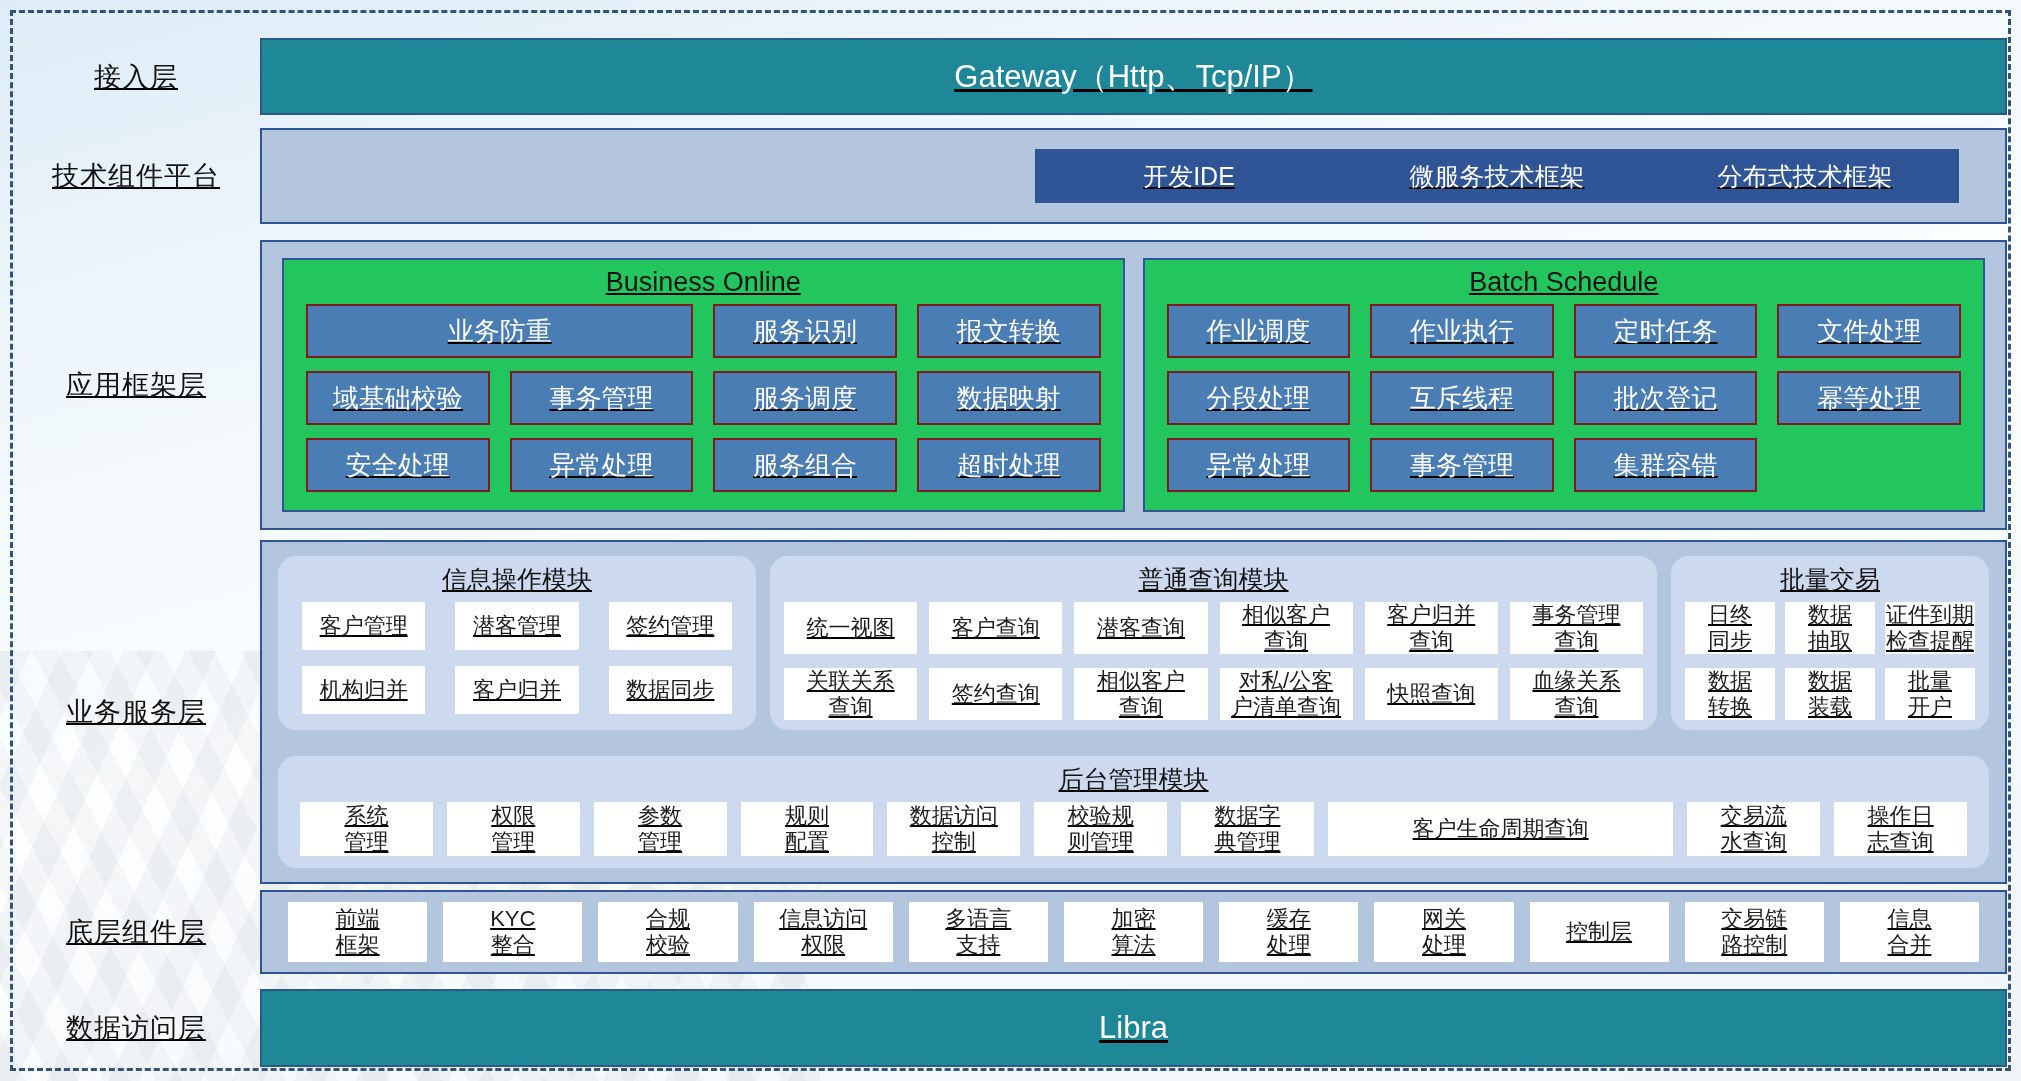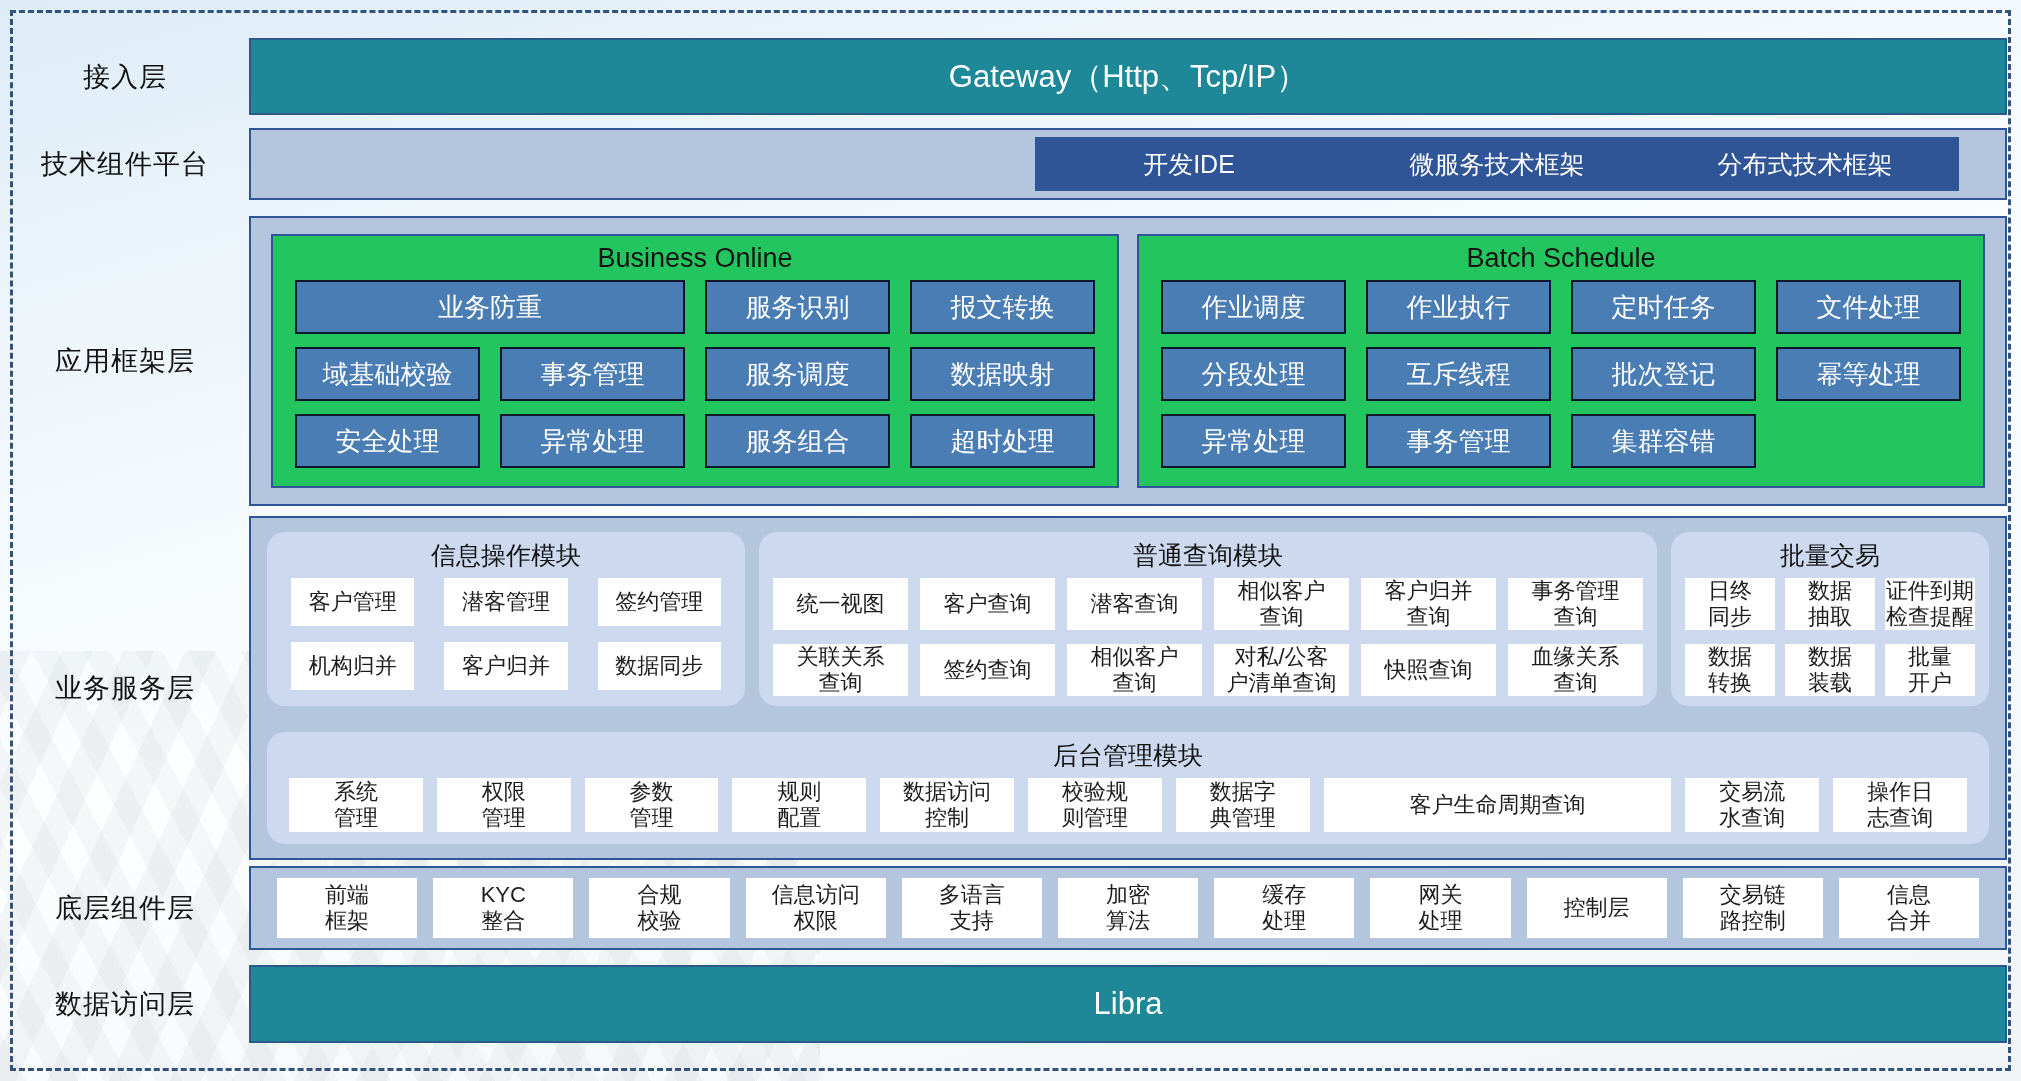--- a/index.html
+++ b/index.html
@@ -9,25 +9,25 @@
     font-family:"Liberation Sans","DejaVu Sans",sans-serif;
     background:linear-gradient(165deg,#ddecf7 0%,#eef6fb 22%,#fcfeff 50%,#f1f5f8 100%);
   }
   .cube-texture {
     position:absolute; left:0; bottom:0; width:820px; height:430px;
     background:
       repeating-linear-gradient(115deg, rgba(110,120,132,0.06) 0 28px, rgba(255,255,255,0) 28px 56px),
       repeating-linear-gradient(62deg,  rgba(110,120,132,0.05) 0 23px, rgba(255,255,255,0) 23px 46px);
   }
   .frame { position:absolute; inset:10px; border:3px dashed #32537c; pointer-events:none; }
-  .layout { position:absolute; left:1px; top:12px; right:14px; }
+  .layout { position:absolute; left:12px; top:12px; right:14px;text-decoration:underline; }
 
   .layer-row { display:flex; align-items:stretch; }
   .row-access  { height:77px;  margin-top:26px; }
-  .row-tech    { height:72px;  margin-top:13px; }
+  .row-tech    { height:96px;  margin-top:13px; }
   .row-app     { height:290px; margin-top:16px; }
   .row-service { height:344px; margin-top:10px; }
   .row-comp    { height:84px;  margin-top:6px;  }
   .row-data    { height:78px;  margin-top:15px; }
 
   .layer-label {
     width:248px; display:flex; align-items:center; justify-content:center;
     font-size:27px; color:#121212; letter-spacing:1px;
   }
   .layer-body { flex:1; }
@@ -46,21 +46,21 @@
     width:308px; height:54px; background:#2F5597; color:#fff;
     display:flex; align-items:center; justify-content:center; font-size:25px;
   }
 
   
   .app-panel { display:flex; gap:18px; padding:16px 20px; }
   .subpanel { flex:1; background:#22c55e; border:2px solid #2F5597; display:flex; flex-direction:column; }
   .subpanel-title { height:44px; display:flex; align-items:center; justify-content:center; font-size:27px; color:#141414; }
   .subgrid { display:grid; grid-template-columns:repeat(4,1fr); gap:13px 20px; padding:0 22px 18px; flex:1; }
   .blue-btn {
-    background:#4A7DB4; border:2px solid #0f172a; color:#fff;
+    background:#4A7DB4; border:2px solid #7f1d1d; color:#fff;
     display:flex; align-items:center; justify-content:center; font-size:26px;
   }
   .span2 { grid-column:span 2; }
 
   
   .service-panel { padding:14px 16px; display:flex; flex-direction:column; gap:26px; }
   .service-top { display:flex; gap:14px; flex:1; min-height:0; }
   .rpanel { background:#CDD9EF; border-radius:18px; display:flex; flex-direction:column; }
   .rpanel-title { height:46px; display:flex; align-items:center; justify-content:center; font-size:25px; color:#141414; }
   .info-panel  { width:478px; }

